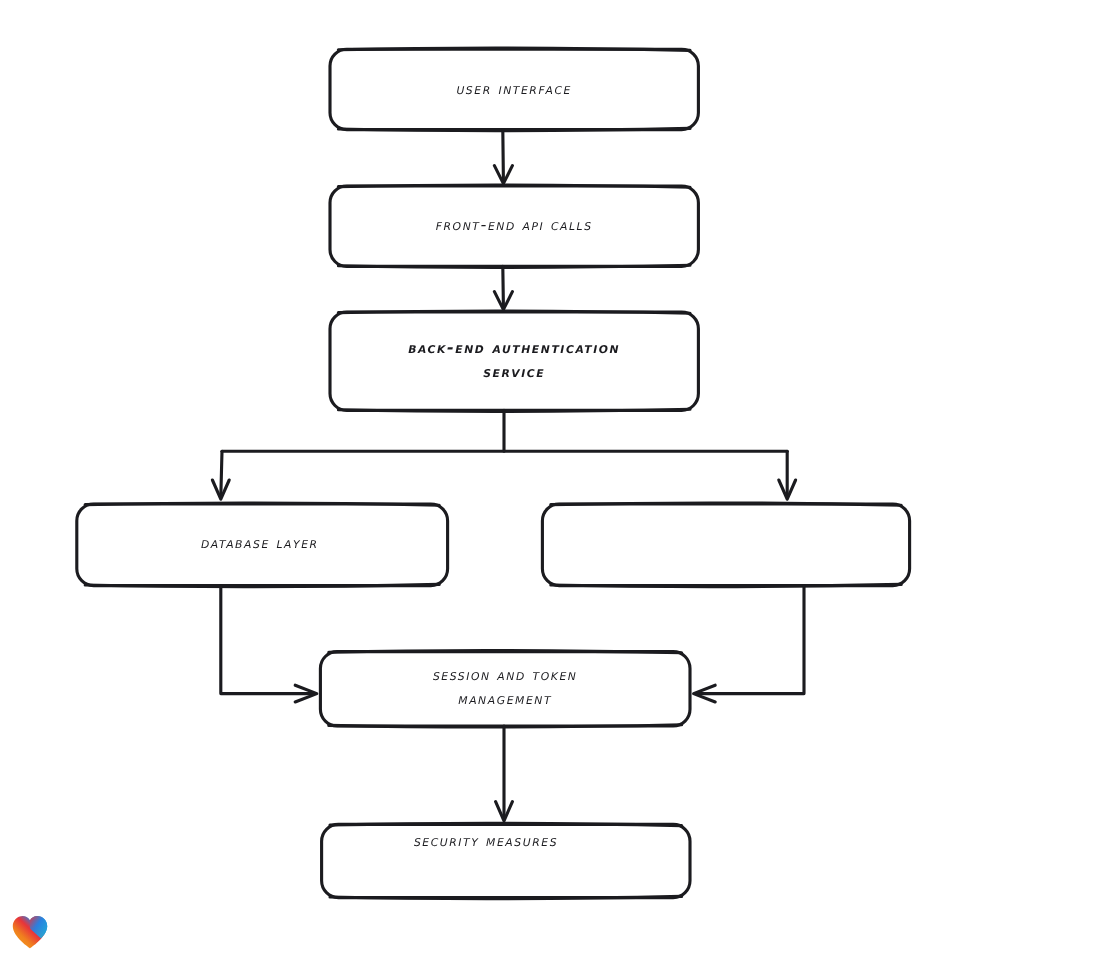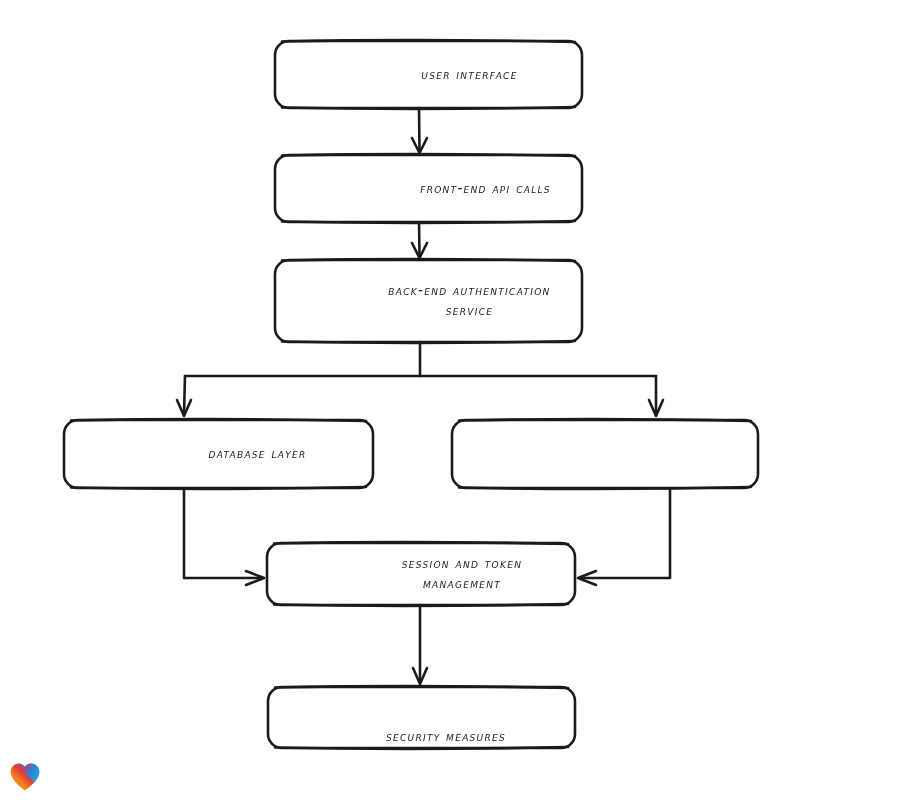--- a/index.html
+++ b/index.html
@@ -36,21 +36,20 @@
     font-family: "DejaVu Sans", sans-serif;
     font-size: 13.5px;
     font-weight: 400;
     letter-spacing: 1.3px;
     line-height: 1.45;
     font-variant: small-caps;
     text-transform: lowercase;
     font-style: italic;
     pointer-events: none;
     white-space: pre-line;
-    padding-left: 41px;
   }
   .heart-icon {
     position: absolute;
     left: 8px;
     top: 760px;
     width: 34px;
     height: 34px;
   }
 </style>
 </head>
@@ -142,31 +141,31 @@
 
       <g>
         <path d="M420 605 L420 681"></path>
         <path d="M413 668 L420 684 L427 668"></path>
       </g>
     </g>
   </svg>
 
   <div class="node-label" style="left:275px; top:41px; width:307px; height:67px;">USER INTERFACE</div>
 
-  <div class="node-label" style="left:275px; top:155px; width:307px; height:67px;margin-left:16px;">FRONT-END API CALLS</div>
+  <div class="node-label" style="left:275px; top:155px; width:307px; height:67px;">FRONT-END API CALLS</div>
 
-  <div class="node-label" style="left:275px; top:260px; width:307px; height:82px;">BACK-END AUTHENTICATION
+  <div class="node-label" style="left:275px; top:260px; width:307px; height:82px;font-weight:bold;">BACK-END AUTHENTICATION
 SERVICE</div>
 
   <div class="node-label" style="left:64px; top:420px; width:305px; height:68px;">DATABASE LAYER</div>
 
 
   <div class="node-label" style="left:267px; top:543px; width:308px; height:62px;">SESSION AND TOKEN
 MANAGEMENT</div>
 
-  <div class="node-label" style="left:268px; top:706px; width:274px; height:61px;">SECURITY MEASURES</div>
+  <div class="node-label" style="left:268px; top:671px; width:274px; height:61px;">SECURITY MEASURES</div>
 
   <svg class="heart-icon" viewBox="0 0 32 32">
     <path d="M16 28.5 C16 28.5 2.5 19.6 2.5 11.2 C2.5 6.6 6.0 3.2 10.3 3.2 C12.8 3.2 15.0 4.5 16 6.4 C17.0 4.5 19.2 3.2 21.7 3.2 C26.0 3.2 29.5 6.6 29.5 11.2 C29.5 19.6 16 28.5 16 28.5 Z" fill="url(#heartGrad)"></path>
     <path d="M16 6.4 C17.0 4.5 19.2 3.2 21.7 3.2 C26.0 3.2 29.5 6.6 29.5 11.2 C29.5 14.6 27.3 18.0 24.6 20.8 L16 13.0 Z" fill="url(#heartGrad2)" opacity="0.92"></path>
   </svg>
 
 </div>
 
 </body></html>

